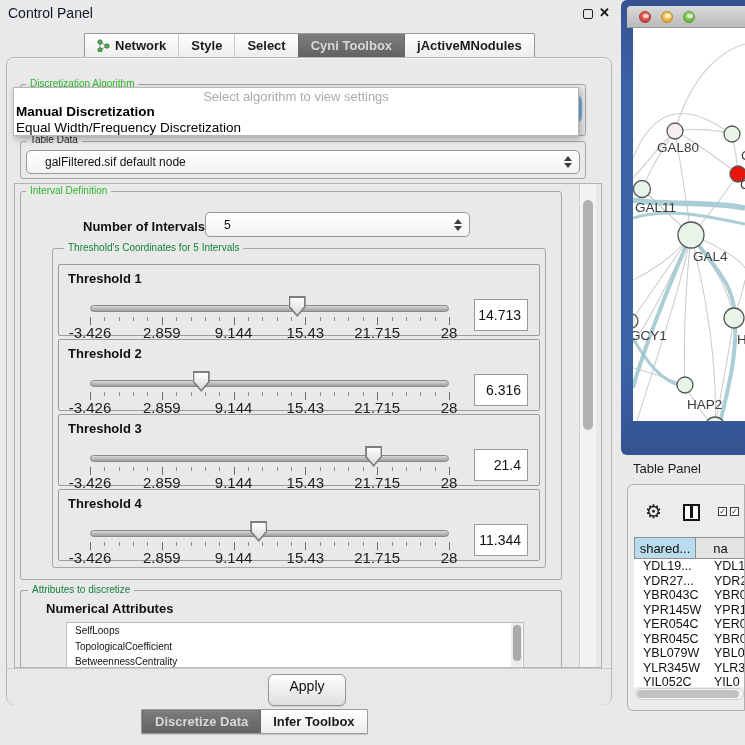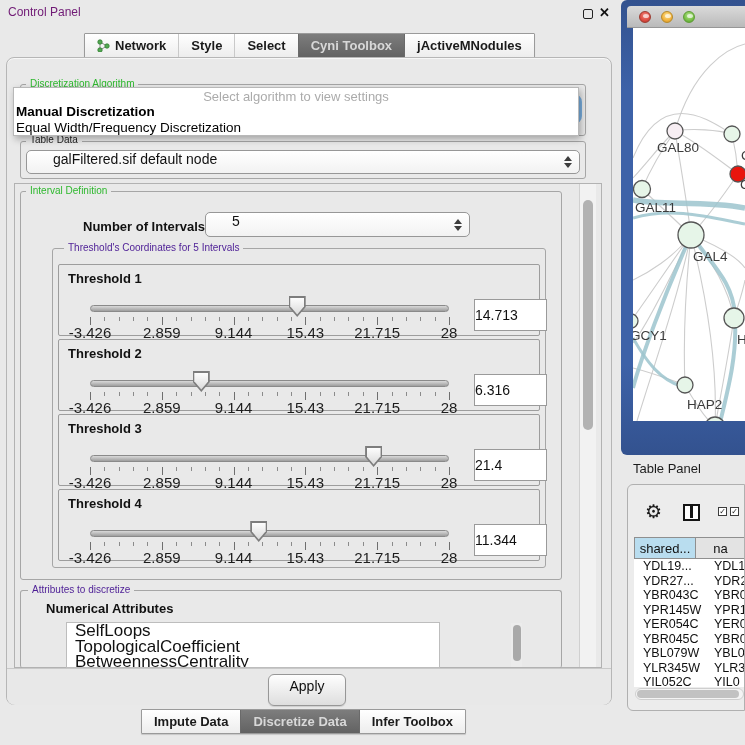--- a/index.html
+++ b/index.html
@@ -2,21 +2,21 @@
 <html><head>
 <meta charset="utf-8">
 <style>
   * { margin:0; padding:0; box-sizing:border-box; }
   html,body { width:745px; height:745px; }
   body { font-family:"Liberation Sans", sans-serif; background:#e9e9e9; position:relative; overflow:hidden; color:#111; }
   #root { position:absolute; inset:0; }
 
   
   .cp-titlebar { position:absolute; left:0; top:0; width:618px; height:26px; }
-  .cp-title { position:absolute; left:8px; top:5px; font-size:12px; color:#701a75; }
+  .cp-title { position:absolute; left:8px; top:5px; font-size:14px; color:#0f172a; }
   .win-float { position:absolute; left:583px; top:9px; width:10px; height:10px; border:1.5px solid #222; border-radius:2px; background:transparent; }
   .win-close { position:absolute; left:599px; top:5px; font-size:13px; font-weight:bold; color:#111; }
 
   
   .seg { position:absolute; display:flex; border:1px solid #9a9a9a; border-radius:1px; overflow:hidden; background:#fff; box-shadow:0 1px 1px rgba(0,0,0,.15); }
   .seg .segi { padding:0 12px; line-height:23px; height:23px; font-size:13px; font-weight:bold; color:#1a1a1a;
                background:linear-gradient(#ffffff,#ededed); display:flex; align-items:center; gap:5px; white-space:nowrap; }
   .seg .segi + .segi { border-left:1px solid #c9c9c9; }
   .seg .segi.sel { background:linear-gradient(#7d7d7d,#626262); color:#d8d8d8; border-left:1px solid #6a6a6a; }
   .seg .segi.sel + .segi { border-left:1px solid #6a6a6a; }
@@ -24,25 +24,25 @@
   #bottom-tabs { left:141px; top:709px; }
 
   .net-icon { width:13px; height:13px; display:inline-block; }
 
   
   .outer-panel { position:absolute; left:6px; top:57px; width:606px; height:648px; border:1px solid #b6b6b6; border-radius:8px; background:#e9e9e9; box-shadow:inset 0 1px 0 #f7f7f7; }
 
   .group { position:absolute; border:1px solid #a6a6a6; border-radius:3px; }
   .group-label { position:absolute; font-size:10px; background:#e9e9e9; padding:0 4px; white-space:nowrap; z-index:2; }
   .lbl-green { color:#2eb82e; }
-  .lbl-blue { color:#4c1d95; }
+  .lbl-blue { color:#15803d; }
   .lbl-dark { color:#1c1c1c; }
 
   
-  .combo { position:absolute; background:linear-gradient(#ffffff,#f2f2f2); border:1px solid #979797; border-radius:5px; font-size:14px; color:#111; display:flex; padding-left:26px; }
+  .combo { position:absolute; background:linear-gradient(#ffffff,#f2f2f2); border:1px solid #979797; border-radius:5px; font-size:12px; color:#111; display:flex; align-items:center; padding-left:18px; }
   .combo .stepper { position:absolute; right:7px; top:50%; transform:translateY(-50%); display:flex; flex-direction:column; gap:2px; }
   .stepper i { display:block; width:0; height:0; border-left:4px solid transparent; border-right:4px solid transparent; }
   .stepper i.up { border-bottom:5px solid #3d3d3d; }
   .stepper i.dn { border-top:5px solid #3d3d3d; }
 
   
   .focus-combo { position:absolute; left:30px; top:94px; width:552px; height:30px; border:3px solid #79aede; border-radius:8px; background:#fff; z-index:1; }
 
   
   .popup { position:absolute; left:13px; top:87px; width:566px; height:49px; background:#fff; border:1px solid #b8b8b8; box-shadow:2px 3px 7px rgba(0,0,0,.3); z-index:5; }
@@ -61,24 +61,24 @@
   .slider-track { position:absolute; left:31px; top:40px; width:359px; height:7px; border:1px solid #8a8a8a; border-radius:4px; background:linear-gradient(#d9d9d9,#9e9e9e); }
   .slider-thumb { position:absolute; top:31px; width:17px; height:21px; z-index:2;
       clip-path:polygon(0 0,100% 0,100% 52%,50% 100%,0 52%); background:#7d7d7d; }
   .slider-thumb::after { content:""; position:absolute; left:1.5px; top:1.5px; right:1.5px; bottom:2.5px;
       clip-path:polygon(0 0,100% 0,100% 52%,50% 100%,0 52%); background:linear-gradient(#fdfdfd,#d9d9d9); }
   .ticks { position:absolute; left:31px; top:51px; width:360px; height:9px; }
   .tick { position:absolute; top:1px; width:1px; height:4px; background:#8b8b8b; }
   .tick.major { height:8px; background:#6f6f6f; }
   .tick-labels { position:absolute; left:0; top:59px; width:100%; height:12px; }
   .tick-labels span { position:absolute; transform:translateX(-50%); font-size:15px; font-weight:normal; color:#1d1d1d; white-space:nowrap; }
-  .th-value { position:absolute; left:415px; top:34px; width:73px; height:32px; background:#fff; border:1px solid #9a9a9a; font-size:14px; color:#111; text-align:left; line-height:30px; padding-right:6px; }
-
-  
-  .attr-list { position:absolute; left:66px; top:622px; width:374px; height:46px; background:#fff; border:1px solid #bdbdbd; overflow:hidden; font-size:17px; }
+  .th-value { position:absolute; left:415px; top:34px; width:54px; height:32px; background:#fff; border:1px solid #9a9a9a; font-size:14px; color:#111; text-align:right; line-height:30px; padding-right:6px; }
+
+  
+  .attr-list { position:absolute; left:66px; top:622px; width:458px; height:46px; background:#fff; border:1px solid #bdbdbd; overflow:hidden; font-size:10px; }
   .attr-item { padding-left:8px; line-height:15.5px; color:#111; white-space:nowrap; }
   .attr-scroll { position:absolute; left:511px; top:623px; width:11px; height:44px; background:#ececec; }
   .attr-scroll i { position:absolute; left:1.5px; top:2px; width:8px; height:36px; background:#a9a9a9; border-radius:4px; }
 
   
   .apply-bar { position:absolute; left:7px; top:668px; width:604px; height:37px; background:#e8e8e8; border-top:1px solid #c9c9c9; border-radius:0 0 8px 8px; }
   .apply-btn { position:absolute; left:261px; top:5px; width:78px; height:32px; border:1px solid #979797; border-radius:6px; background:linear-gradient(#fefefe,#dedede); font-size:14px; color:#111; text-align:center; line-height:22px; box-shadow:0 1px 1px rgba(0,0,0,.12); }
 
   
   .net-window { position:absolute; left:621px; top:0; width:124px; height:455px; background:linear-gradient(#33528f,#3d62a8 20%,#3d62a8 80%, #33528f); border-radius:6px 0 0 6px; }
@@ -370,23 +370,20 @@
   </div>
   <div class="attr-scroll">
       <i></i>
     </div>
 
   <div class="apply-bar">
     <div class="apply-btn">Apply</div>
   </div>
 
   <div class="seg" id="bottom-tabs">
-    <div class="segi">
-        <span>Impute Data</span>
-      </div>
     <div class="segi sel">
         <span>Discretize Data</span>
       </div>
     <div class="segi">
         <span>Infer Toolbox</span>
       </div>
   </div>
 
   <div class="net-window">
     <div class="net-titlebar">

